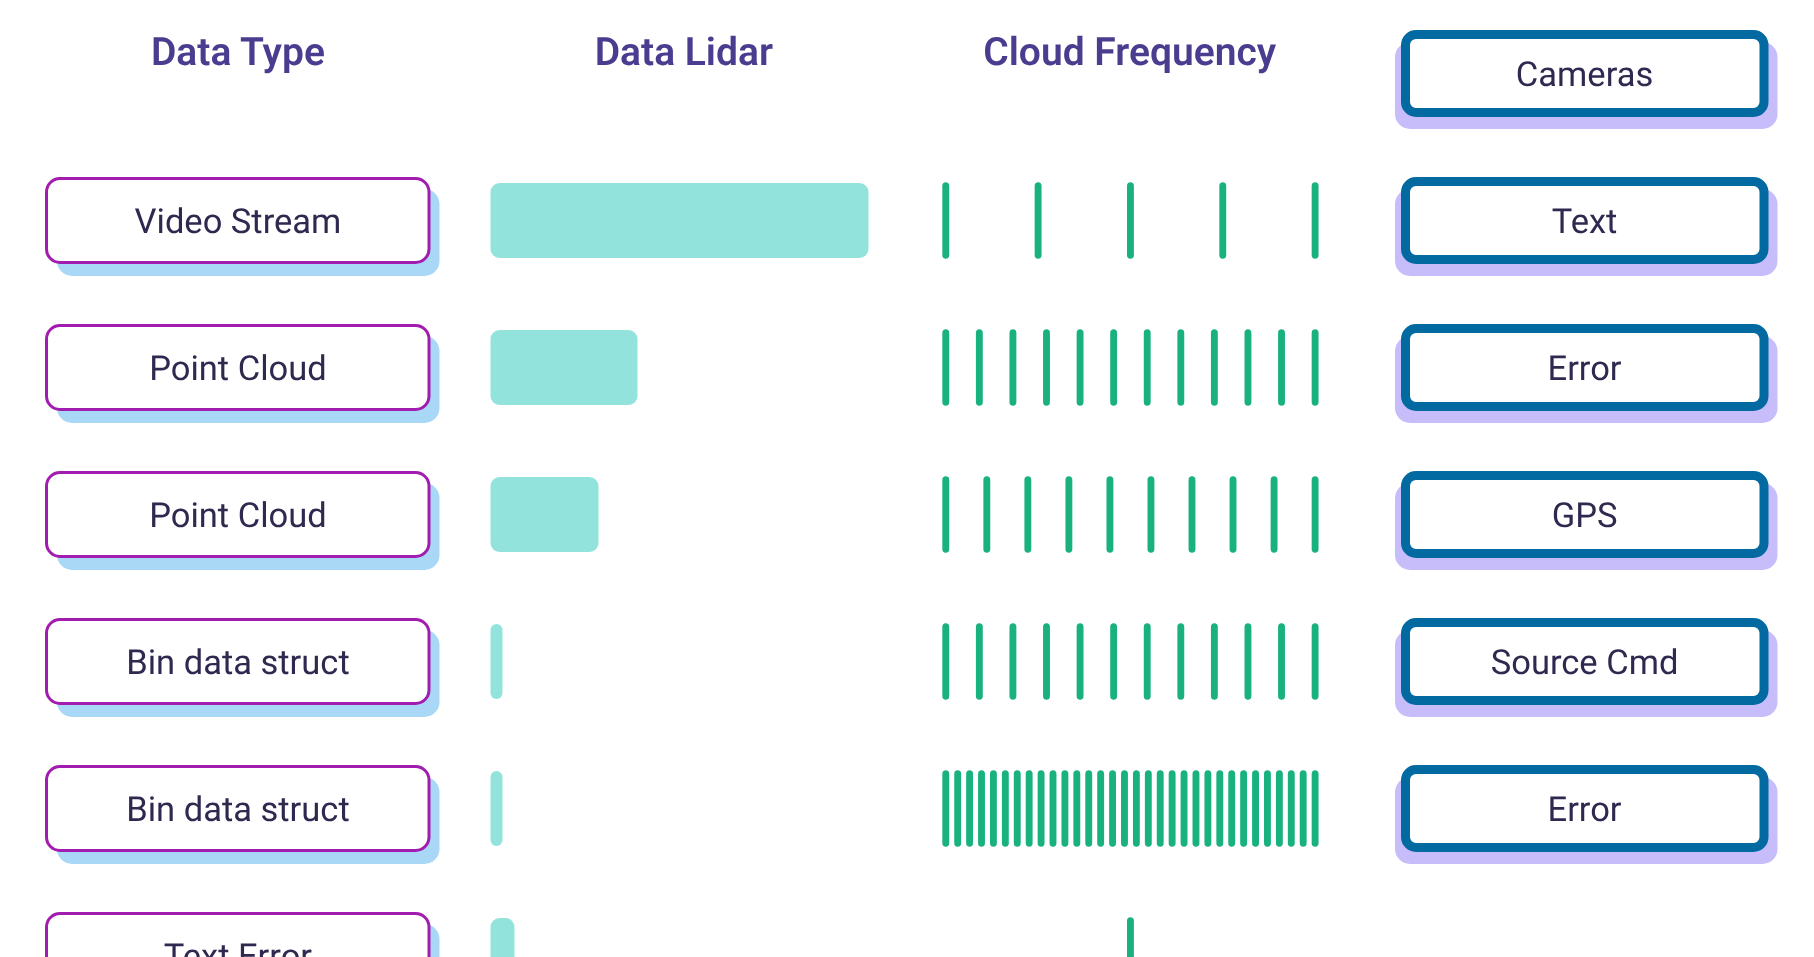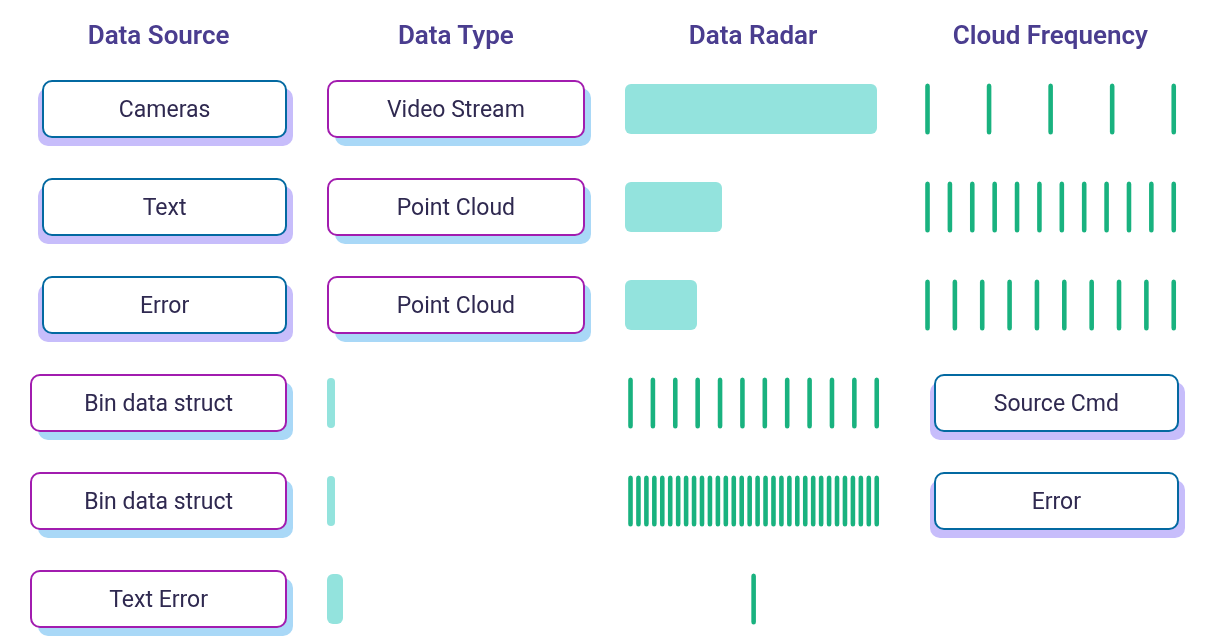--- a/index.html
+++ b/index.html
@@ -52,21 +52,21 @@
     right: 0;
     height: 58px;
     background: #ffffff;
     border-radius: 10px;
     display: flex;
     align-items: center;
     justify-content: center;
     font-size: 23px;
     color: #2f2950;
   }
-  .box.purple { border: 2px solid #0369a1; margin-left: 12px; }
+  .box.purple { border: 6px solid #0369a1; margin-left: 12px; }
   .box.blue   { border: 2px solid #a21caf; }
 
   
   .volume-lane {
     position: relative;
     height: 58px;
     display: flex;
     align-items: center;
   }
   .volume-bar {
@@ -84,23 +84,22 @@
     height: 58px;
     width: 100%;
   }
   .freq-lane svg { width: 100%; height: 58px; }
   .tick { stroke: #19b27f; stroke-width: 5; stroke-linecap: round; }
 </style>
 </head>
 <body>
 
 <div class="grid" id="grid">
-    <div class="col-header">Data Source</div>
     <div class="col-header">Data Type</div>
-    <div class="col-header">Data Radar</div>
+    <div class="col-header">Data Lidar</div>
     <div class="col-header">Cloud Frequency</div>
     <div class="row">
       <div class="box-wrap">
         <div class="box-shadow-purple"></div>
         <div class="box purple">Cameras</div>
       </div>
     </div>
     <div class="row">
       <div class="box-wrap">
         <div class="box-shadow-blue"></div>
@@ -177,20 +176,26 @@
           <line x1="35.77777777777777" x2="35.77777777777777" y1="6" y2="52" class="tick"></line>
           <line x1="65.55555555555554" x2="65.55555555555554" y1="6" y2="52" class="tick"></line>
           <line x1="95.33333333333333" x2="95.33333333333333" y1="6" y2="52" class="tick"></line>
           <line x1="125.1111111111111" x2="125.1111111111111" y1="6" y2="52" class="tick"></line>
           <line x1="154.88888888888889" x2="154.88888888888889" y1="6" y2="52" class="tick"></line>
           <line x1="184.66666666666666" x2="184.66666666666666" y1="6" y2="52" class="tick"></line>
           <line x1="214.44444444444446" x2="214.44444444444446" y1="6" y2="52" class="tick"></line>
           <line x1="244.2222222222222" x2="244.2222222222222" y1="6" y2="52" class="tick"></line>
           <line x1="274" x2="274" y1="6" y2="52" class="tick"></line>
         </svg></div>
+    </div>
+    <div class="row">
+      <div class="box-wrap">
+        <div class="box-shadow-purple"></div>
+        <div class="box purple">GPS</div>
+      </div>
     </div>
     <div class="row">
       <div class="box-wrap">
         <div class="box-shadow-blue"></div>
         <div class="box blue">Bin data struct</div>
       </div>
     </div>
     <div class="row">
       <div class="volume-lane">
         <div class="volume-bar" style="width: 3%;"></div>

